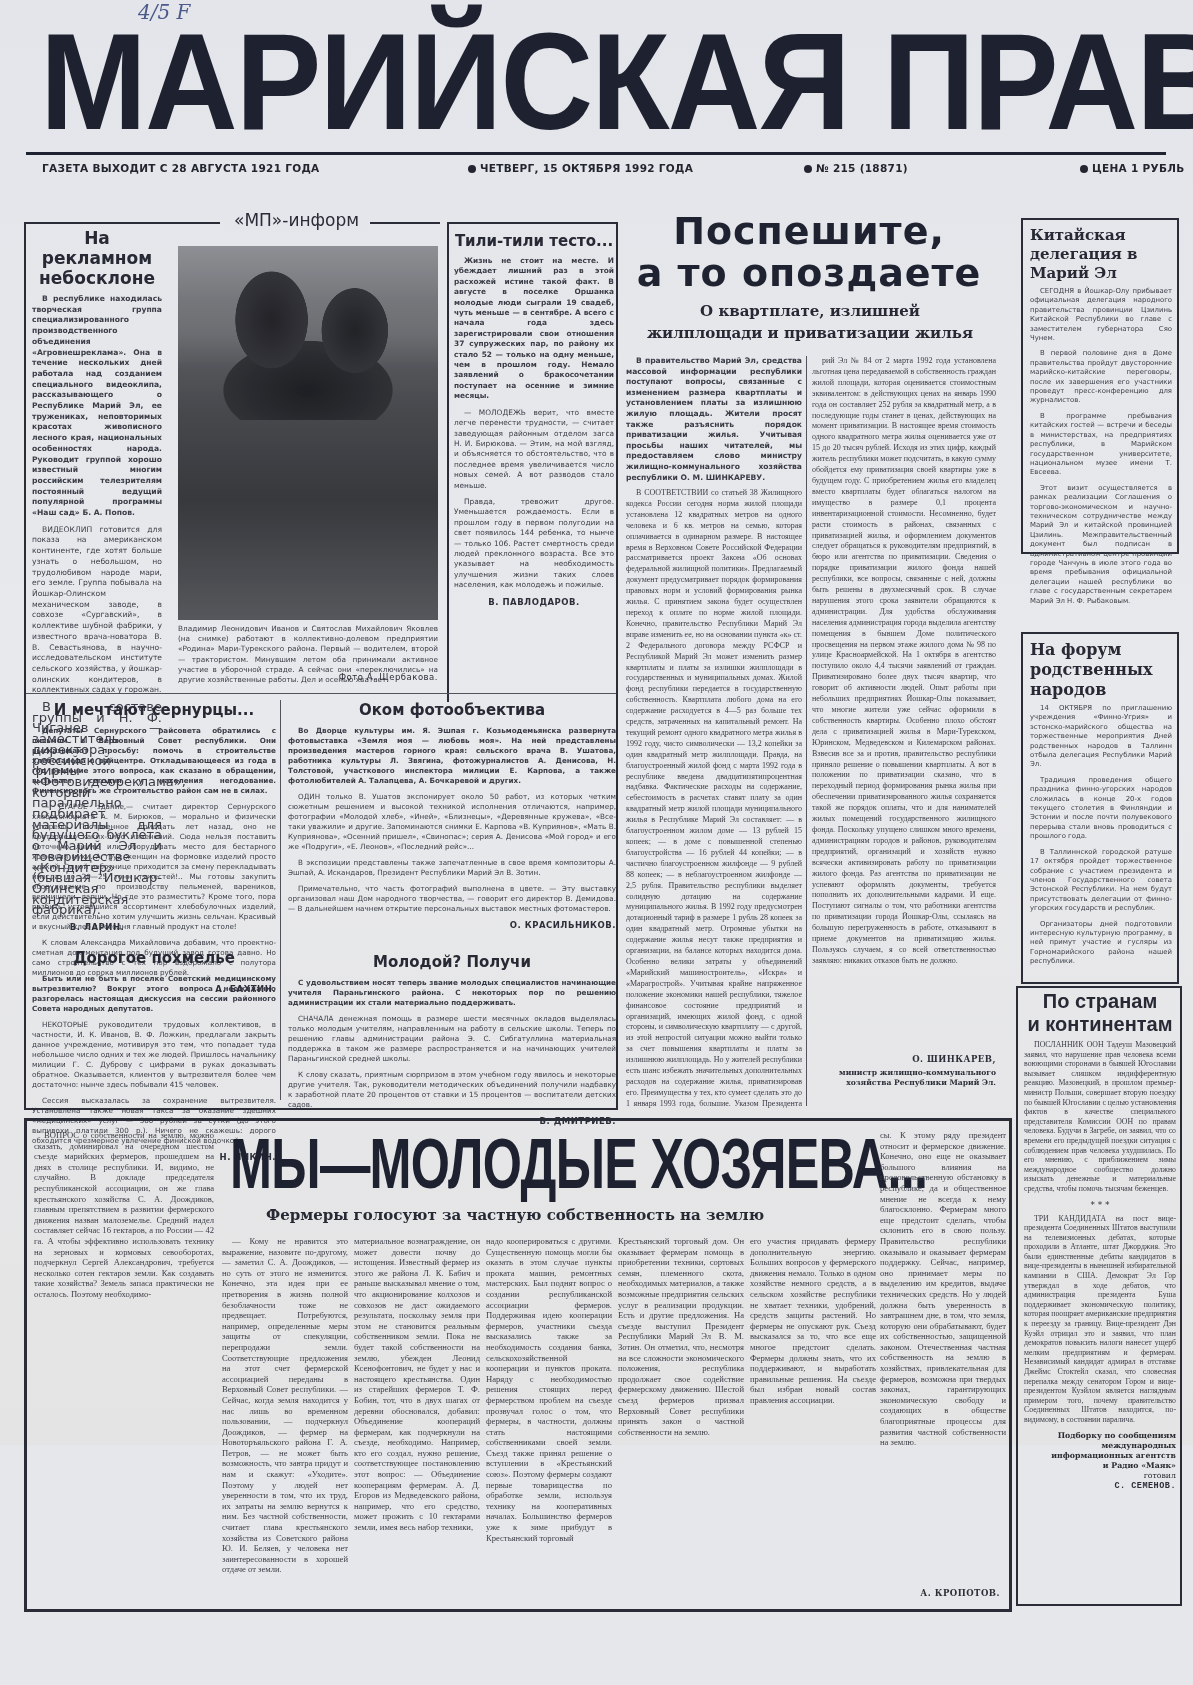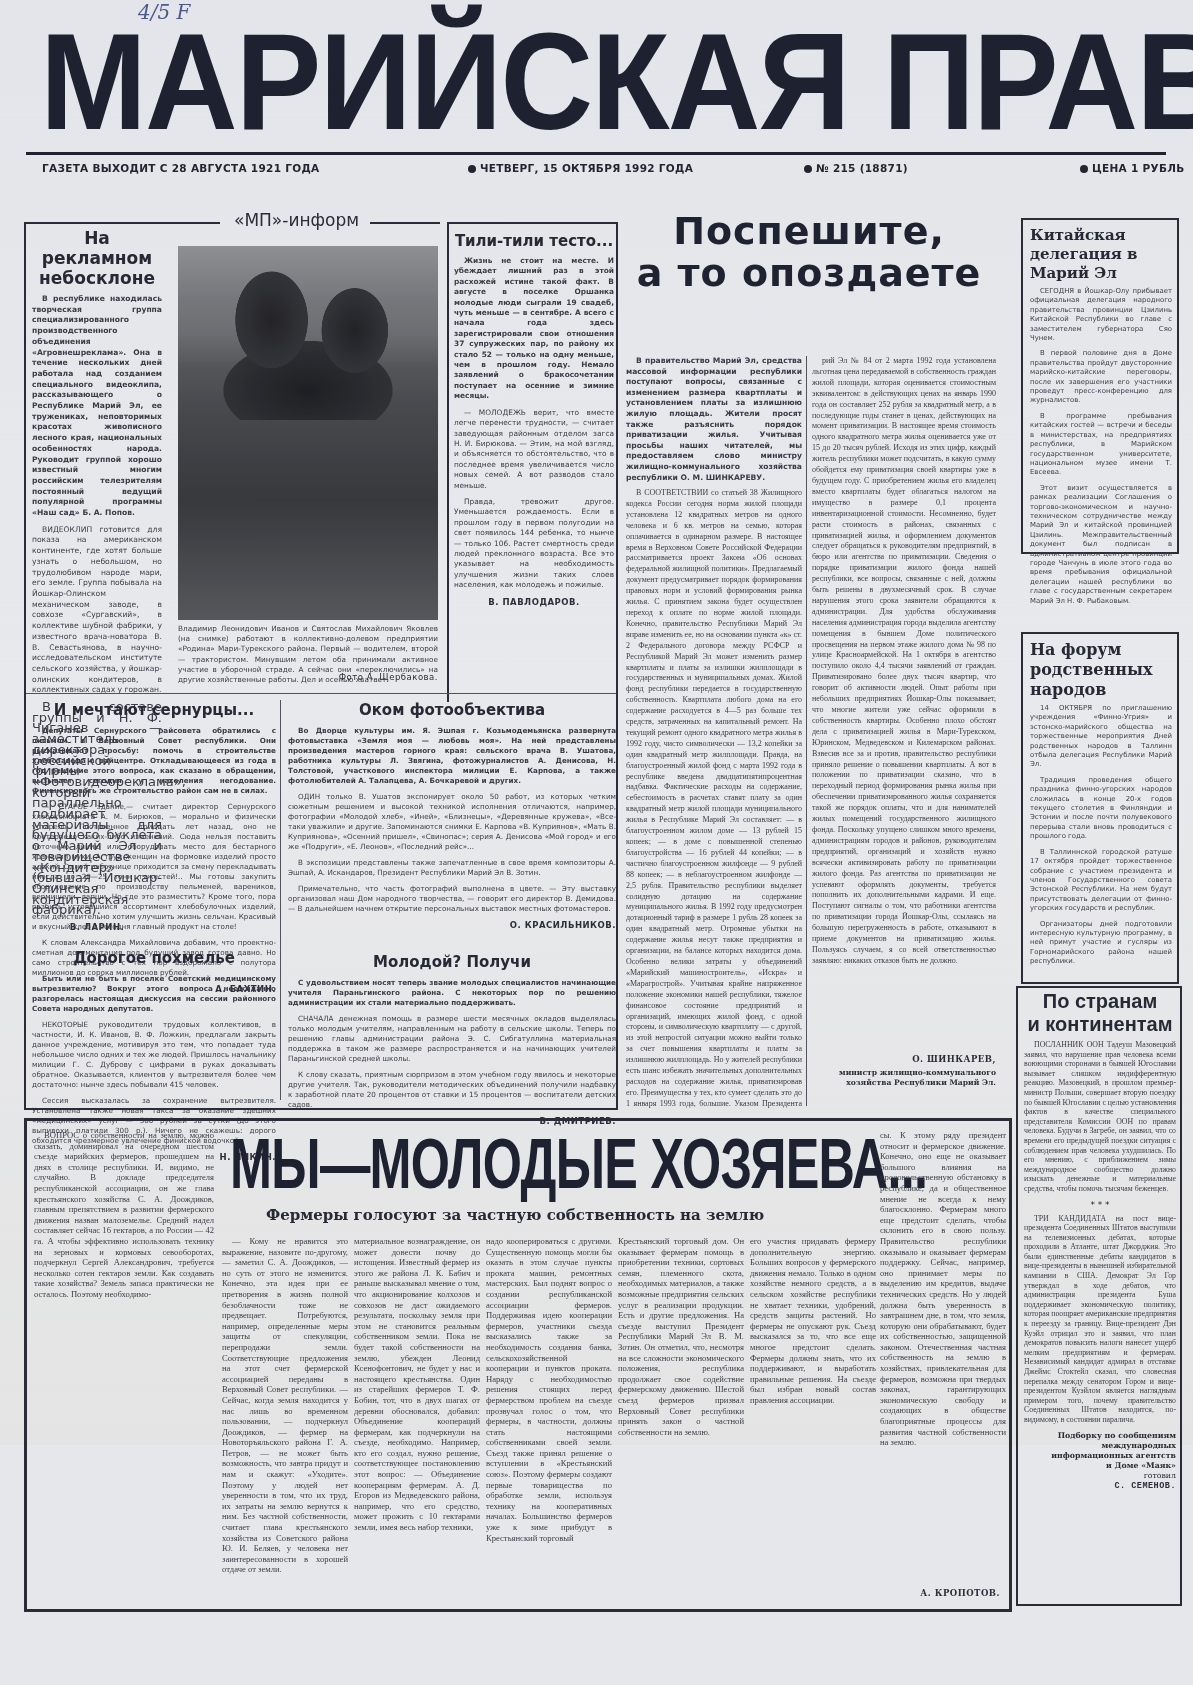--- a/index.html
+++ b/index.html
@@ -122,20 +122,21 @@
     <div class="body-text para" style="font-size:7.2px; line-height:10px;">СНАЧАЛА денежная помощь в размере шести месячных окладов выделялась только молодым учителям, направленным на работу в сельские школы. Теперь по решению главы администрации района Э. С. Сибгатуллина материальная поддержка в таком же размере распространяется и на начинающих учителей Параньгинской средней школы.</div>
     <div class="body-text para" style="font-size:7.2px; line-height:10px;">К слову сказать, приятным сюрпризом в этом учебном году явилось и некоторые другие учителя. Так, руководители методических объединений получили надбавку к заработной плате 20 процентов от ставки и 15 процентов — воспитатели детских садов.</div>
     <div class="sig">В. ДМИТРИЕВ.</div>
   </div>
 
   <div class="abs" style="left:24px; top:1108px; width:594px; height:2px; background:#2a2d38;"></div>
   <div class="abs" style="left:616px; top:222px; width:2px; height:888px; background:#2a2d38;"></div>
 
   <div class="abs big-title" style="left:622px; top:252px; width:374px; font-size:38px; line-height:42px;">а то опоздаете</div>
   <div class="abs big-title" style="left:622px; top:210px; width:374px; font-size:38px; line-height:42px;">Поспешите,</div>
+  <div class="abs head-serif" style="left:640px; top:300px; width:340px; font-size:15px; line-height:22px; text-align:center;">О квартплате, излишней жилплощади и приватизации жилья</div>
 
   <div class="abs body-text bold-lead" style="left:626px; top:356px; width:176px; font-size:7.6px; line-height:10.6px; text-indent:10px;">В правительство Марий Эл, средства массовой информации республики поступают вопросы, связанные с изменением размера квартплаты и установлением платы за излишнюю жилую площадь. Жители просят также разъяснить порядок приватизации жилья. Учитывая просьбы наших читателей, мы предоставляем слово министру жилищно-коммунального хозяйства республики О. М. ШИНКАРЕВУ.</div>
   <div class="abs body-serif" style="left:626px; top:488px; width:176px; height:620px; overflow:hidden; font-size:8px; line-height:10.9px; text-indent:10px;">В СООТВЕТСТВИИ со статьей 38 Жилищного кодекса России сегодня норма жилой площади установлена 12 квадратных метров на одного человека и 6 кв. метров на семью, которая оплачивается в одинарном размере. В настоящее время в Верховном Совете Российской Федерации рассматривается проект Закона «Об основах федеральной жилищной политики». Предлагаемый документ предусматривает порядок формирования правовых норм и условий формирования рынка жилья. С принятием закона будет осуществлен переход к оплате по норме жилой площади. Конечно, правительство Республики Марий Эл вправе изменить ее, но на основании пункта «к» ст. 2 Федерального договора между РСФСР и Республикой Марий Эл может изменить размер квартплаты и платы за излишки жилплощади в государственных и муниципальных домах. Жилой фонд республики передается в государственную собственность. Квартплата любого дома на его содержание расходуется в 4—5 раз больше тех средств, затраченных на капитальный ремонт. На текущий ремонт одного квадратного метра жилья в 1992 году, чисто символически — 13,2 копейки за один квадратный метр жилплощади. Правда, на благоустроенный жилой фонд с марта 1992 года в республике введена двадцатипятипроцентная надбавка. Фактические расходы на содержание, себестоимость в расчетах ставят плату за один квадратный метр жилой площади муниципального жилья в Республике Марий Эл составляет: — в благоустроенном жилом доме — 13 рублей 15 копеек; — в доме с повышенной степенью благоустройства — 16 рублей 44 копейки; — в частично благоустроенном жилфонде — 9 рублей 88 копеек; — в неблагоустроенном жилфонде — 2,5 рубля. Правительство республики выделяет солидную дотацию на содержание муниципального жилья. В 1992 году предусмотрен дотационный тариф в размере 1 рубль 28 копеек за один квадратный метр. Огромные убытки на содержание жилья несут также предприятия и организации, на балансе которых находится дома. Особенно велики затраты у объединений «Марийский машиностроитель», «Искра» и «Марагрострой». Учитывая крайне напряженное положение экономики нашей республики, тяжелое финансовое состояние предприятий и организаций, имеющих жилой фонд, с одной стороны, и символическую квартплату — с другой, из этой непростой ситуации можно выйти только за счет повышения квартплаты и платы за излишнюю жилплощадь. Но у жителей республики есть шанс избежать значительных дополнительных расходов на содержание жилья, приватизировав его. Преимущества у тех, кто сумеет сделать это до 1 января 1993 года, большие. Указом Президента Республики Ма-</div>
   <div class="abs vrule" style="left:806px; top:356px; height:750px;"></div>
   <div class="abs body-serif" style="left:812px; top:356px; width:184px; height:694px; overflow:hidden; font-size:8px; line-height:10.9px; text-indent:10px;">рий Эл № 84 от 2 марта 1992 года установлена льготная цена передаваемой в собственность граждан жилой площади, которая оценивается стоимостным эквивалентом: в действующих ценах на январь 1990 года он составляет 252 рубля за квадратный метр, а в последующие годы станет в ценах, действующих на момент приватизации. В настоящее время стоимость одного квадратного метра жилья оценивается уже от 15 до 20 тысяч рублей. Исходя из этих цифр, каждый житель республики может подсчитать, в какую сумму обойдется ему приватизация своей квартиры уже в будущем году. С приобретением жилья его владелец вместо квартплаты будет облагаться налогом на имущество в размере 0,1 процента инвентаризационной стоимости. Несомненно, будет расти стоимость в районах, связанных с приватизацией жилья, и оформлением документов следует обращаться к руководителям предприятий, в бюро или агентства по приватизации. Сведения о порядке приватизации жилого фонда нашей республики, все вопросы, связанные с ней, должны быть решены в двухмесячный срок. В случае нарушения этого срока заявители обращаются к администрации. Для удобства обслуживания населения администрация города выделила агентству помещения в бывшем Доме политического просвещения на первом этаже жилого дома № 98 по улице Красноармейской. На 1 октября в агентство поступило около 4,4 тысячи заявлений от граждан. Приватизировано более двух тысяч квартир, что говорит об активности людей. Опыт работы при небольших предприятиях Йошкар-Олы показывает, что многие жители уже сейчас оформили в собственность квартиры. Особенно плохо обстоят дела с приватизацией жилья в Мари-Турекском, Юринском, Медведевском и Килемарском районах. Взвесив все за и против, правительство республики приняло решение о повышении квартплаты. А вот в положении по приватизации сказано, что в переходный период формирования рынка жилья при обеспечении приватизированного жилья сохраняется такой же порядок оплаты, что и для нанимателей жилых помещений государственного жилищного фонда. Поскольку упущено слишком много времени, администрациям городов и районов, руководителям предприятий, организаций и хозяйств нужно всячески активизировать работу по приватизации жилого фонда. Раз агентства по приватизации не успевают оформлять документы, требуется пополнить их дополнительными кадрами. И еще. Поступают сигналы о том, что работники агентства по приватизации города Йошкар-Олы, ссылаясь на большую перегруженность в работе, отказывают в приеме документов на приватизацию жилья. Пользуясь случаем, я со всей ответственностью заявляю: никаких отказов быть не должно.</div>
   <div class="abs sig" style="left:812px; top:1054px; width:184px; font-family:'DejaVu Serif', serif;">О. ШИНКАРЕВ,</div>
   <div class="abs" style="left:812px; top:1068px; width:184px; font-family:'DejaVu Serif', serif; font-size:7.6px; font-weight:bold; text-align:right; line-height:10px; color:#2c2f39;">министр жилищно-коммунального хозяйства Республики Марий Эл.</div>
 
   <div class="abs box" style="left:1021px; top:218px; width:158px; height:336px;"></div>
   <div class="abs" style="left:1030px; top:226px; width:142px;">
@@ -157,21 +158,21 @@
 
   <div class="abs box" style="left:1016px; top:986px; width:166px; height:620px;"></div>
   <div class="abs" style="left:1024px; top:990px; width:152px;">
     <div class="head-serif" style="font-size:20px; line-height:22px; text-align:center; font-family:'Liberation Sans', sans-serif; font-weight:900;">По странам</div>
     <div class="head-serif" style="font-size:20px; line-height:24px; text-align:center; font-family:'Liberation Sans', sans-serif; font-weight:900; margin-bottom:4px;">и континентам</div>
     <div class="body-serif para" style="font-size:7.8px; line-height:9.6px;">ПОСЛАННИК ООН Тадеуш Мазовецкий заявил, что нарушение прав человека всеми воюющими сторонами в бывшей Югославии вызывает слишком индифферентную реакцию. Мазовецкий, в прошлом премьер-министр Польши, совершает вторую поездку по бывшей Югославии с целью установления фактов в качестве специального представителя Комиссии ООН по правам человека. Будучи в Загребе, он заявил, что со времени его предыдущей поездки ситуация с соблюдением прав человека ухудшилась. По его мнению, с приближением зимы международное сообщество должно изыскать денежные и материальные средства, чтобы помочь тысячам беженцев.</div>
     <div style="text-align:center; font-size:9px; margin-bottom:4px;">* * *</div>
     <div class="body-serif para" style="font-size:7.8px; line-height:9.6px;">ТРИ КАНДИДАТА на пост вице-президента Соединенных Штатов выступили на телевизионных дебатах, которые проходили в Атланте, штат Джорджия. Это были единственные дебаты кандидатов в вице-президенты в нынешней избирательной кампании в США. Демократ Эл Гор утверждал в ходе дебатов, что администрация президента Буша поддерживает экономическую политику, которая поощряет американские предприятия к переезду за границу. Вице-президент Дэн Куэйл отрицал это и заявил, что план демократов повысить налоги нанесет ущерб мелким предприятиям и фермерам. Независимый кандидат адмирал в отставке Джеймс Стоктейл сказал, что словесная перепалка между сенатором Гором и вице-президентом Куэйлом является наглядным примером того, почему правительство Соединенных Штатов находится, по-видимому, в состоянии паралича.</div>
     <div style="font-family:'DejaVu Serif', serif; font-size:7.8px; font-weight:bold; text-align:right; line-height:10px;">Подборку по сообщениям международных</div>
     <div style="font-family:'DejaVu Serif', serif; font-size:7.8px; font-weight:bold; text-align:right; line-height:10px;">информационных агентств</div>
-    <div style="font-family:'DejaVu Serif', serif; font-size:7.8px; font-weight:bold; text-align:right; line-height:10px;">и Доме «Маяк»</div>
+    <div style="font-family:'DejaVu Serif', serif; font-size:7.8px; font-weight:bold; text-align:right; line-height:10px;">и Радио «Маяк»</div>
     <div style="font-family:'DejaVu Serif', serif; font-size:7.8px; text-align:right; line-height:10px;">готовил</div>
     <div class="sig" style="font-family:Liberation Mono, monospace;">С. СЕМЕНОВ.</div>
   </div>
 
   <div class="abs box" style="left:24px; top:1118px; width:988px; height:494px; border-width:3px;"></div>
   <div class="abs farm-title" style="left:230px; top:1124px;">МЫ—МОЛОДЫЕ ХОЗЯЕВА...</div>
   <div class="abs head-serif" style="left:230px; top:1206px; width:570px; font-size:15px; text-align:center;">Фермеры голосуют за частную собственность на землю</div>
 
   <div class="abs body-serif" style="left:34px; top:1130px; width:180px; height:474px; overflow:hidden; font-size:8.6px; line-height:10.6px; text-indent:10px;">ВОПРОС о собственности на землю, можно сказать, доминировал на очередном шестом съезде марийских фермеров, прошедшем на днях в столице республики. И, видимо, не случайно. В докладе председателя республиканской ассоциации, он же глава крестьянского хозяйства С. А. Доождиков, главным препятствием в развитии фермерского движения назван малоземелье. Средний надел составляет сейчас 16 гектаров, а по России — 42 га. А чтобы эффективно использовать технику на зерновых и кормовых севооборотах, подчеркнул Сергей Александрович, требуется несколько сотен гектаров земли. Как создавать такие хозяйства? Земель запаса практически не осталось. Поэтому необходимо-</div>
   <div class="abs body-serif" style="left:222px; top:1236px; width:126px; height:368px; overflow:hidden; font-size:8.6px; line-height:10.6px; text-indent:10px;">— Кому не нравится это выражение, назовите по-другому, — заметил С. А. Доождиков, — но суть от этого не изменится. Конечно, эта идея при ее претворения в жизнь полной безоблачности тоже не предвещает. Потребуются, например, определенные меры защиты от спекуляции, перепродажи земли. Соответствующие предложения на этот счет фермерской ассоциацией переданы в Верховный Совет республики. — Сейчас, когда земля находится у нас лишь во временном пользовании, — подчеркнул Доождиков, — фермер на Новоторъяльского района Г. А. Петров, — не может быть возможность, что завтра придут и нам и скажут: «Уходите». Поэтому у людей нет уверенности в том, что их труд, их затраты на землю вернутся к ним. Без частной собственности, считает глава крестьянского хозяйства из Советского района Ю. И. Беляев, у человека нет заинтересованности в хорошей отдаче от земли.</div>

